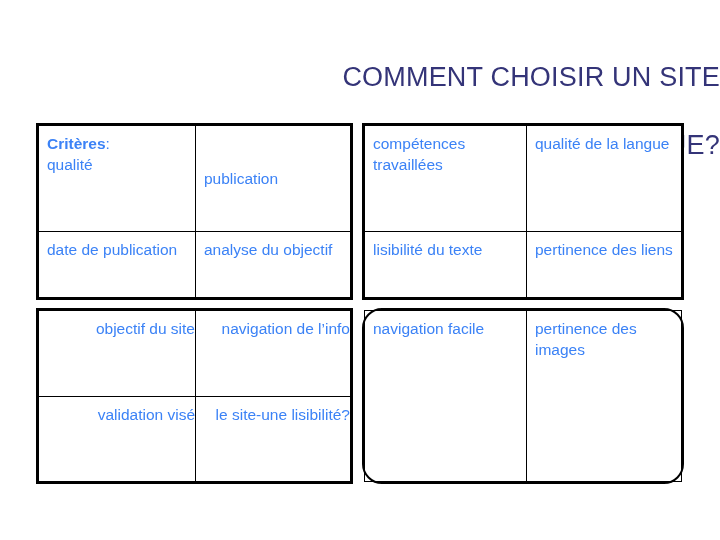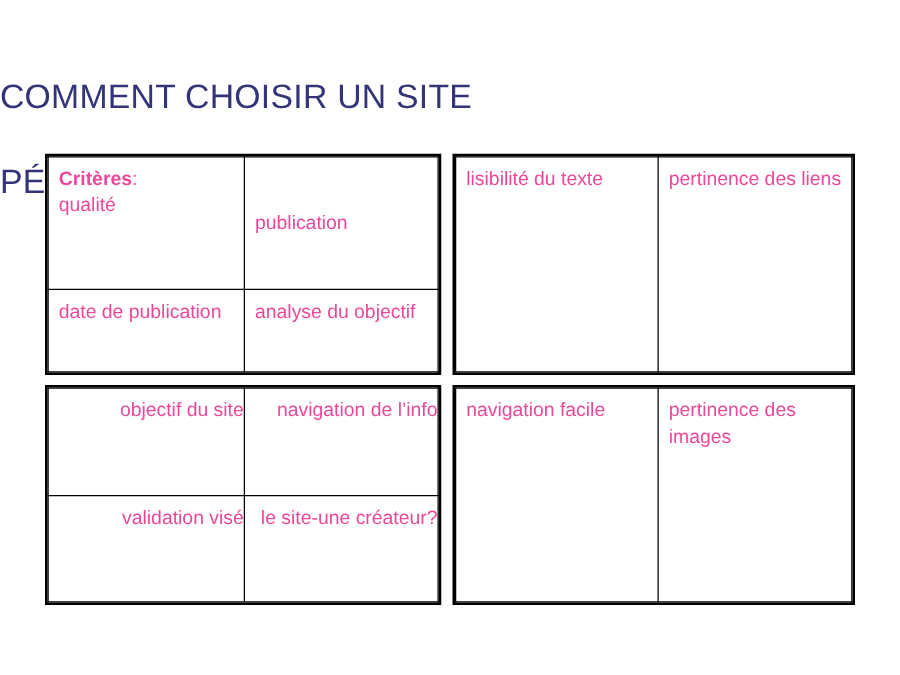--- a/index.html
+++ b/index.html
@@ -15,21 +15,21 @@
     overflow: hidden;
     position: relative;
   }
 
   
   .slide-title {
     position: absolute;
     left: 0;
     top: 26px;
     width: 720px;
-    text-align: left;
+    text-align: right;
     color: #343478;
     font-size: 27px;
     line-height: 34px;
     font-weight: normal;
     letter-spacing: 0.2px;
     white-space: pre-line;
   }
 
   
   .table-area {
@@ -51,36 +51,36 @@
     border-collapse: collapse;
     width: 100%;
     height: 100%;
     table-layout: fixed;
   }
   .tbl td {
     border: 1px solid #000000;
     box-sizing: border-box;
     font-size: 15.5px;
     line-height: 21px;
-    color: #ec4899;
+    color: #3b82f6;
     vertical-align: top;
     padding: 7px 0 6px 8px;
     font-weight: normal;
   }
   .tbl td.mid {
     vertical-align: middle;
     padding-top: 0;
     padding-bottom: 0;
   }
 
   
   .blk-tl { left: 0px;   top: 0px;   width: 317px; height: 177px; }
   .blk-tr { left: 326px; top: 0px;   width: 322px; height: 177px; }
   .blk-bl { left: 0px;   top: 185px; width: 317px; height: 176px; text-align: right; }
-  .blk-br { left: 326px; top: 185px; width: 322px; height: 176px; }
+  .blk-br { left: 326px; top: 185px; width: 322px; height: 176px; border-radius: 20px; }
 
   
   .c-a { width: 157px; }
   .c-b { width: auto; }
   .c-c { width: 162px; }
   .c-d { width: auto; }
 
   .crit-label { font-weight: bold; }
   .crit-colon { font-weight: normal; }
   .cell-text { display: block; }
@@ -111,38 +111,42 @@
         <td class="c-a">date de publication</td>
         <td class="c-b">analyse du objectif</td>
       </tr>
     </tbody>
       </table>
   </div>
 
   <div class="tbl blk-tr">
     <table>
       <tbody>
+          <tr>
+        <td class="c-c">compétences travaillées</td>
+        <td class="c-d">qualité de la langue</td>
+      </tr>
       <tr>
         <td class="c-c">lisibilité du texte</td>
         <td class="c-d">pertinence des liens</td>
       </tr>
     </tbody>
       </table>
   </div>
 
   <div class="tbl blk-bl">
     <table>
       <tbody>
           <tr>
         <td class="c-a">objectif du site</td>
         <td class="c-b">navigation de l’info</td>
       </tr>
       <tr>
         <td class="c-a">validation visé</td>
-        <td class="c-b">le site-une créateur?</td>
+        <td class="c-b">le site-une lisibilité?</td>
       </tr>
     </tbody>
       </table>
   </div>
 
   <div class="tbl blk-br">
     <table>
       <tbody>
           <tr>
         <td class="c-c">navigation facile</td>

